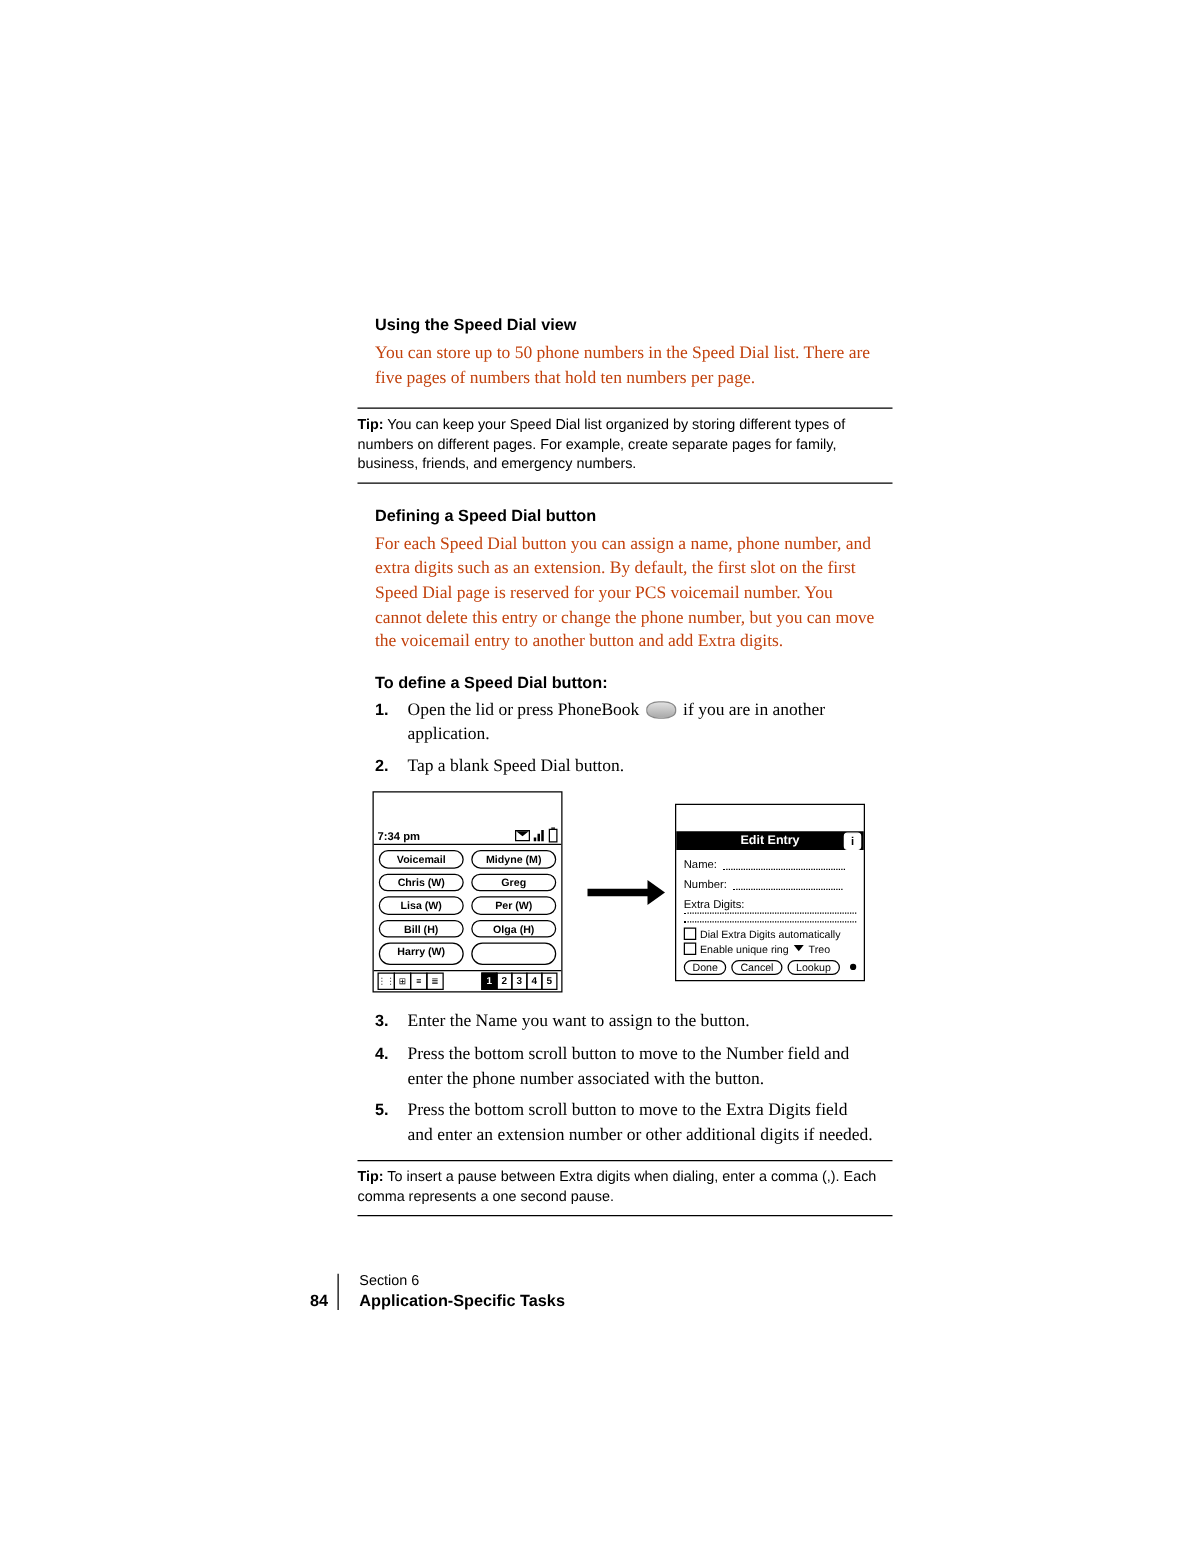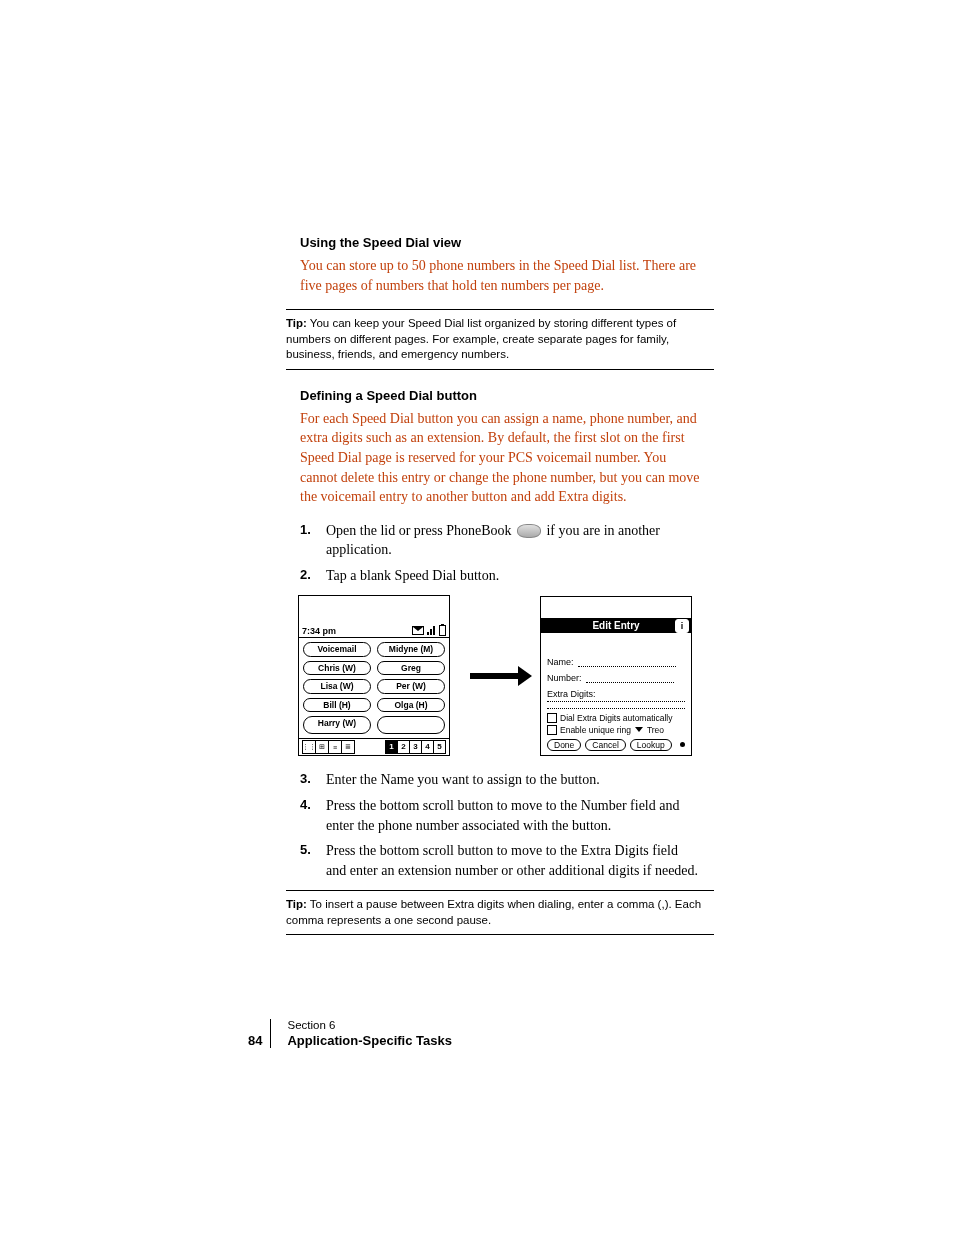--- a/index.html
+++ b/index.html
@@ -8,21 +8,21 @@
     background: #fff;
     font-family: Georgia, 'Times New Roman', serif;
     width: 954px;
     height: 1235px;
     position: relative;
     color: #000;
   }
   .page {
     position: absolute;
     left: 300px;
-    top: 235px;
+    top: 252px;
     width: 400px;
   }
   .subhead {
     font-family: Arial, Helvetica, sans-serif;
     font-weight: bold;
     font-size: 13px;
     margin: 0 0 6px 0;
     color: #000;
   }
   .bodytext {
@@ -111,21 +111,21 @@
   .dialog { width:150px; }
   .dlg-title {
     background:#000;color:#fff;font-weight:bold;font-size:10px;
     text-align:center; padding:2px 0; position:relative;margin-top:21px;
   }
   .info-icon{
     position:absolute; right:2px; top:1px; width:12px;height:12px;
     border:1px solid #fff; border-radius:3px; background:#fff; color:#000;
     font-size:9px; font-weight:bold; line-height:12px; text-align:center;
   }
-  .dlg-body { padding:24px 6px 4px 6px; font-size:9px;}
+  .dlg-body { padding:6px 6px 4px 6px; font-size:9px;}
   .fld { margin-bottom:6px;}
   .fld-label{font-size:9px;}
   .dots{ border-bottom:1px dotted #000; height:8px;}
   .dotsfull{ border-bottom:1px dotted #000; height:0; margin-top:2px;}
   .chk-row{ display:flex; align-items:center; gap:3px; font-size:8.5px; margin:2px 0;}
   .chk{ width:8px;height:8px;border:1px solid #000;}
   .tri{ display:inline-block;border-left:4px solid transparent;border-right:4px solid transparent;border-top:5px solid #000;margin:0 1px;vertical-align:middle;}
   .dlg-btns{ display:flex; gap:4px; align-items:center; margin-top:4px;}
   .dlg-btn{ border:1px solid #000;border-radius:8px;font-size:8.5px;padding:1px 6px;line-height:1;}
   .dot-right{ margin-left:auto; width:5px;height:5px;border-radius:50%;background:#000;}
@@ -169,20 +169,21 @@
   <div class="subhead">Using the Speed Dial view</div>
   <p class="bodytext">You can store up to 50 phone numbers in the Speed Dial list. There are five pages of numbers that hold ten numbers per page.</p>
 
   <div class="tip-bar">
     <b>Tip:</b><span> You can keep your Speed Dial list organized by storing different types of numbers on different pages. For example, create separate pages for family, business, friends, and emergency numbers.</span>
   </div>
 
   <div class="subhead">Defining a Speed Dial button</div>
   <p class="bodytext">For each Speed Dial button you can assign a name, phone number, and extra digits such as an extension. By default, the first slot on the first Speed Dial page is reserved for your PCS voicemail number. You cannot delete this entry or change the phone number, but you can move the voicemail entry to another button and add Extra digits.</p>
 
+  <div class="subhead">To define a Speed Dial button:</div>
 
   <ol class="numlist">
     <li>
       <span class="num">1.</span>
       <span>
         <span>Open the lid or press PhoneBook </span>
         <span class="phonebook-icon"></span>
         <span> if you are in another application.</span>
       </span>
     </li>

